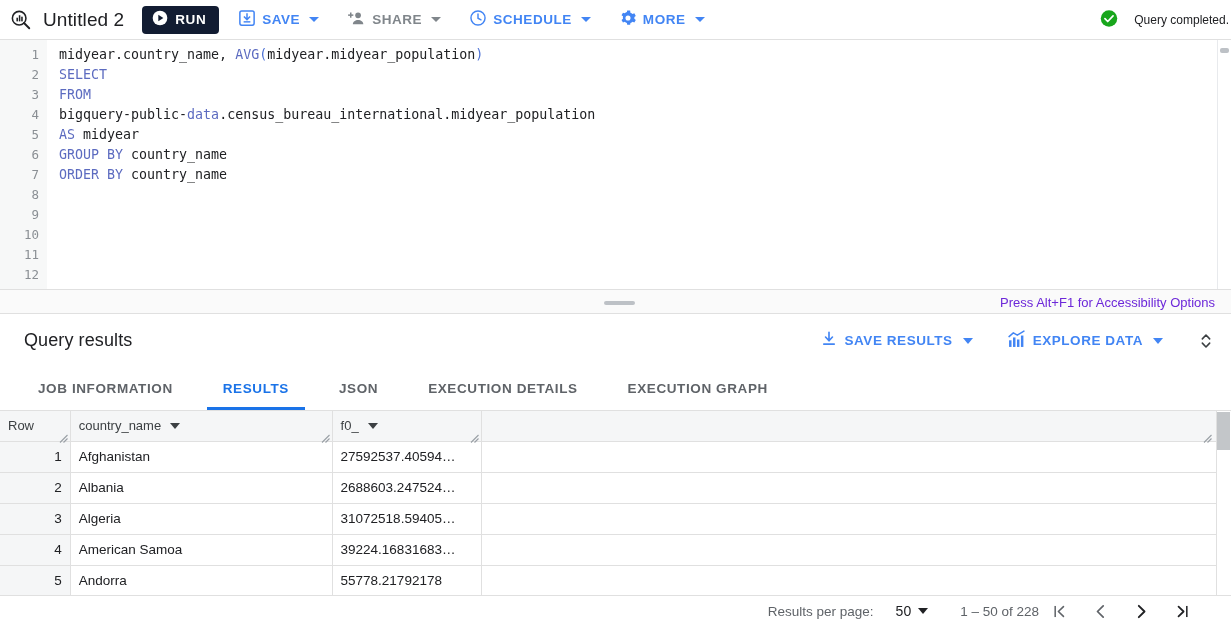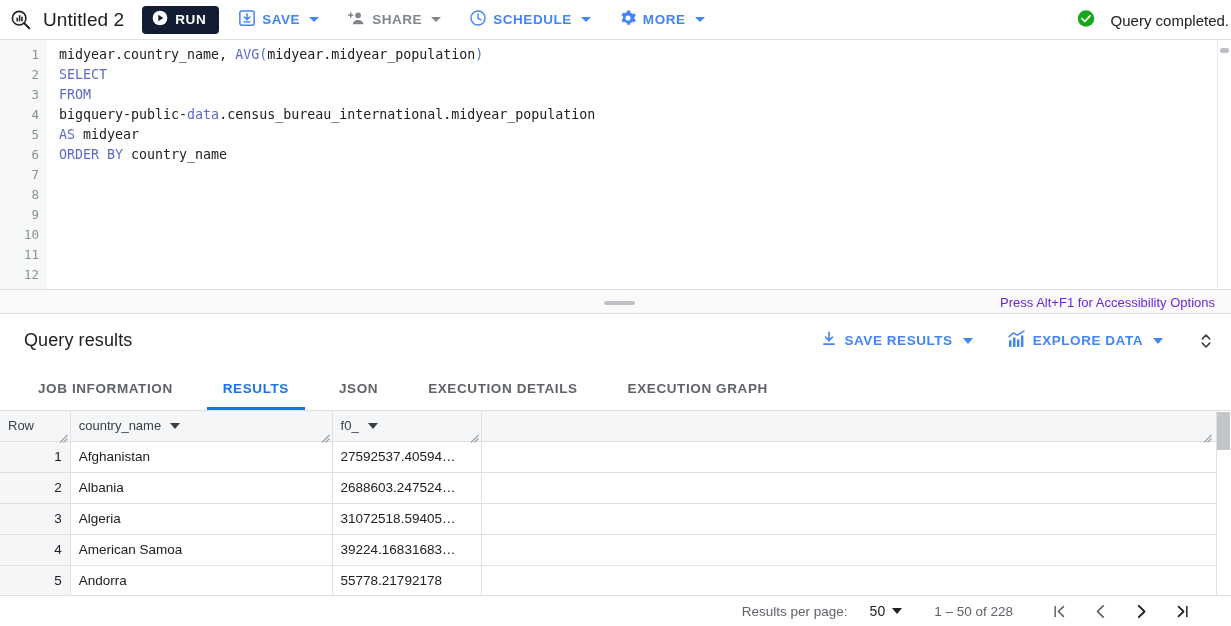--- a/index.html
+++ b/index.html
@@ -76,21 +76,21 @@
     border-top: 5px solid currentColor;
     border-left-color: transparent;
     border-right-color: transparent;
     margin-left: 3px;
   }
   .status {
     position: absolute;
     right: 0px; top: 50%;
     transform: translateY(-50%);
     display: flex; align-items: center; gap: 16px;
-    font-size: 15px;
+    font-size: 12px;
     color: #202124;
     white-space: nowrap;
     padding-right: 2px;
   }
 
   
   .editor-wrap {
     position: relative;
     height: 249px;
     width: 1231px;
@@ -362,21 +362,20 @@
   }
   .pager-select .caret {
     width: 0; height: 0;
     border-left: 5px solid transparent;
     border-right: 5px solid transparent;
     border-top: 6px solid #202124;
   }
   .pager-range {
     font-size: 13.5px;
     color: #5f6368;
-    margin-right: 26px;
     white-space: nowrap;
   }
   .pg-btn {
     width: 41px; height: 31px;
     background: transparent; border: none;
     display: inline-flex; align-items: center; justify-content: center;
     cursor: pointer;
   }
 </style>
 </head>
@@ -477,20 +476,21 @@
       <div>10</div>
       <div>11</div>
       <div>12</div>
     </div>
   <div class="code" id="code">
       <div><span>midyear.country_name, </span><span class="fn">AVG</span><span class="paren">(</span><span>midyear.midyear_population</span><span class="paren">)</span></div>
       <div><span class="kw">SELECT</span></div>
       <div><span class="kw">FROM</span></div>
       <div><span>bigquery-public-</span><span class="kw">data</span><span>.census_bureau_international.midyear_population</span></div>
       <div><span class="kw">AS</span><span> midyear</span></div>
+      <div><span class="kw">GROUP BY</span><span> country_name</span></div>
       <div><span class="kw">ORDER BY</span><span> country_name</span></div>
       <div>&nbsp;</div>
       <div>&nbsp;</div>
       <div>&nbsp;</div>
       <div>&nbsp;</div>
       <div>&nbsp;</div>
     </div>
   <div class="ed-scroll-track">
     <div class="ed-scroll-thumb"></div>
   </div>

